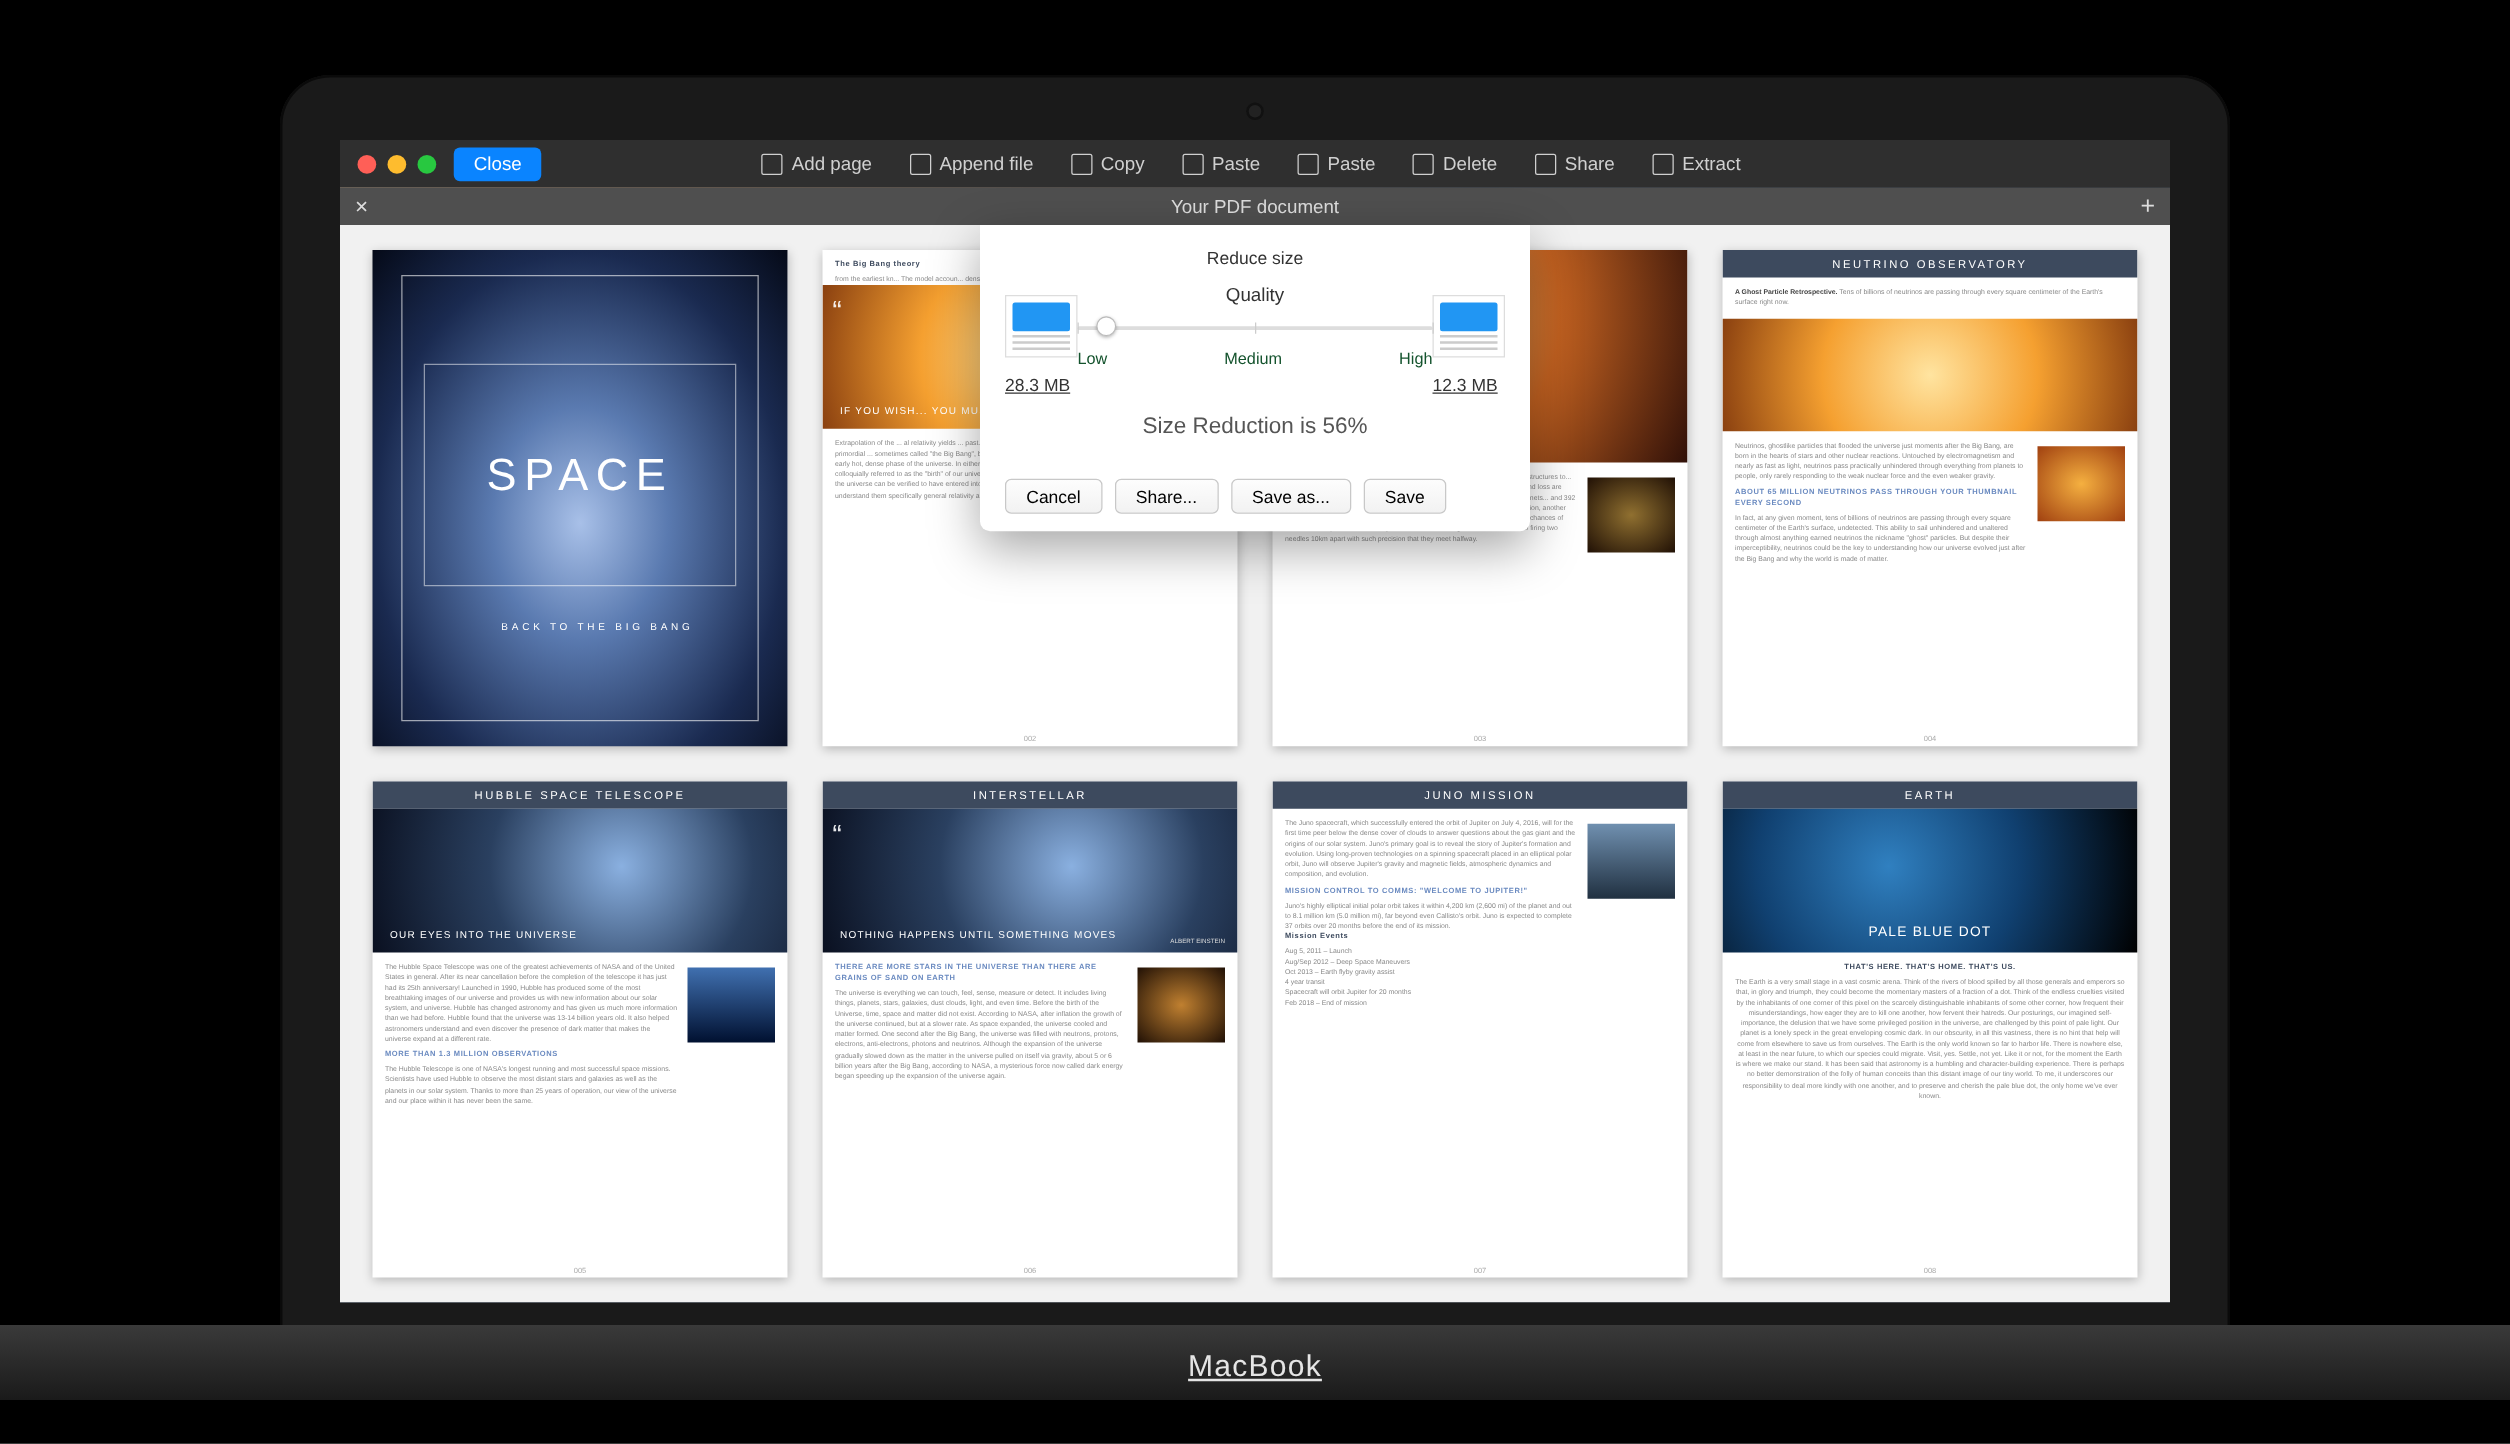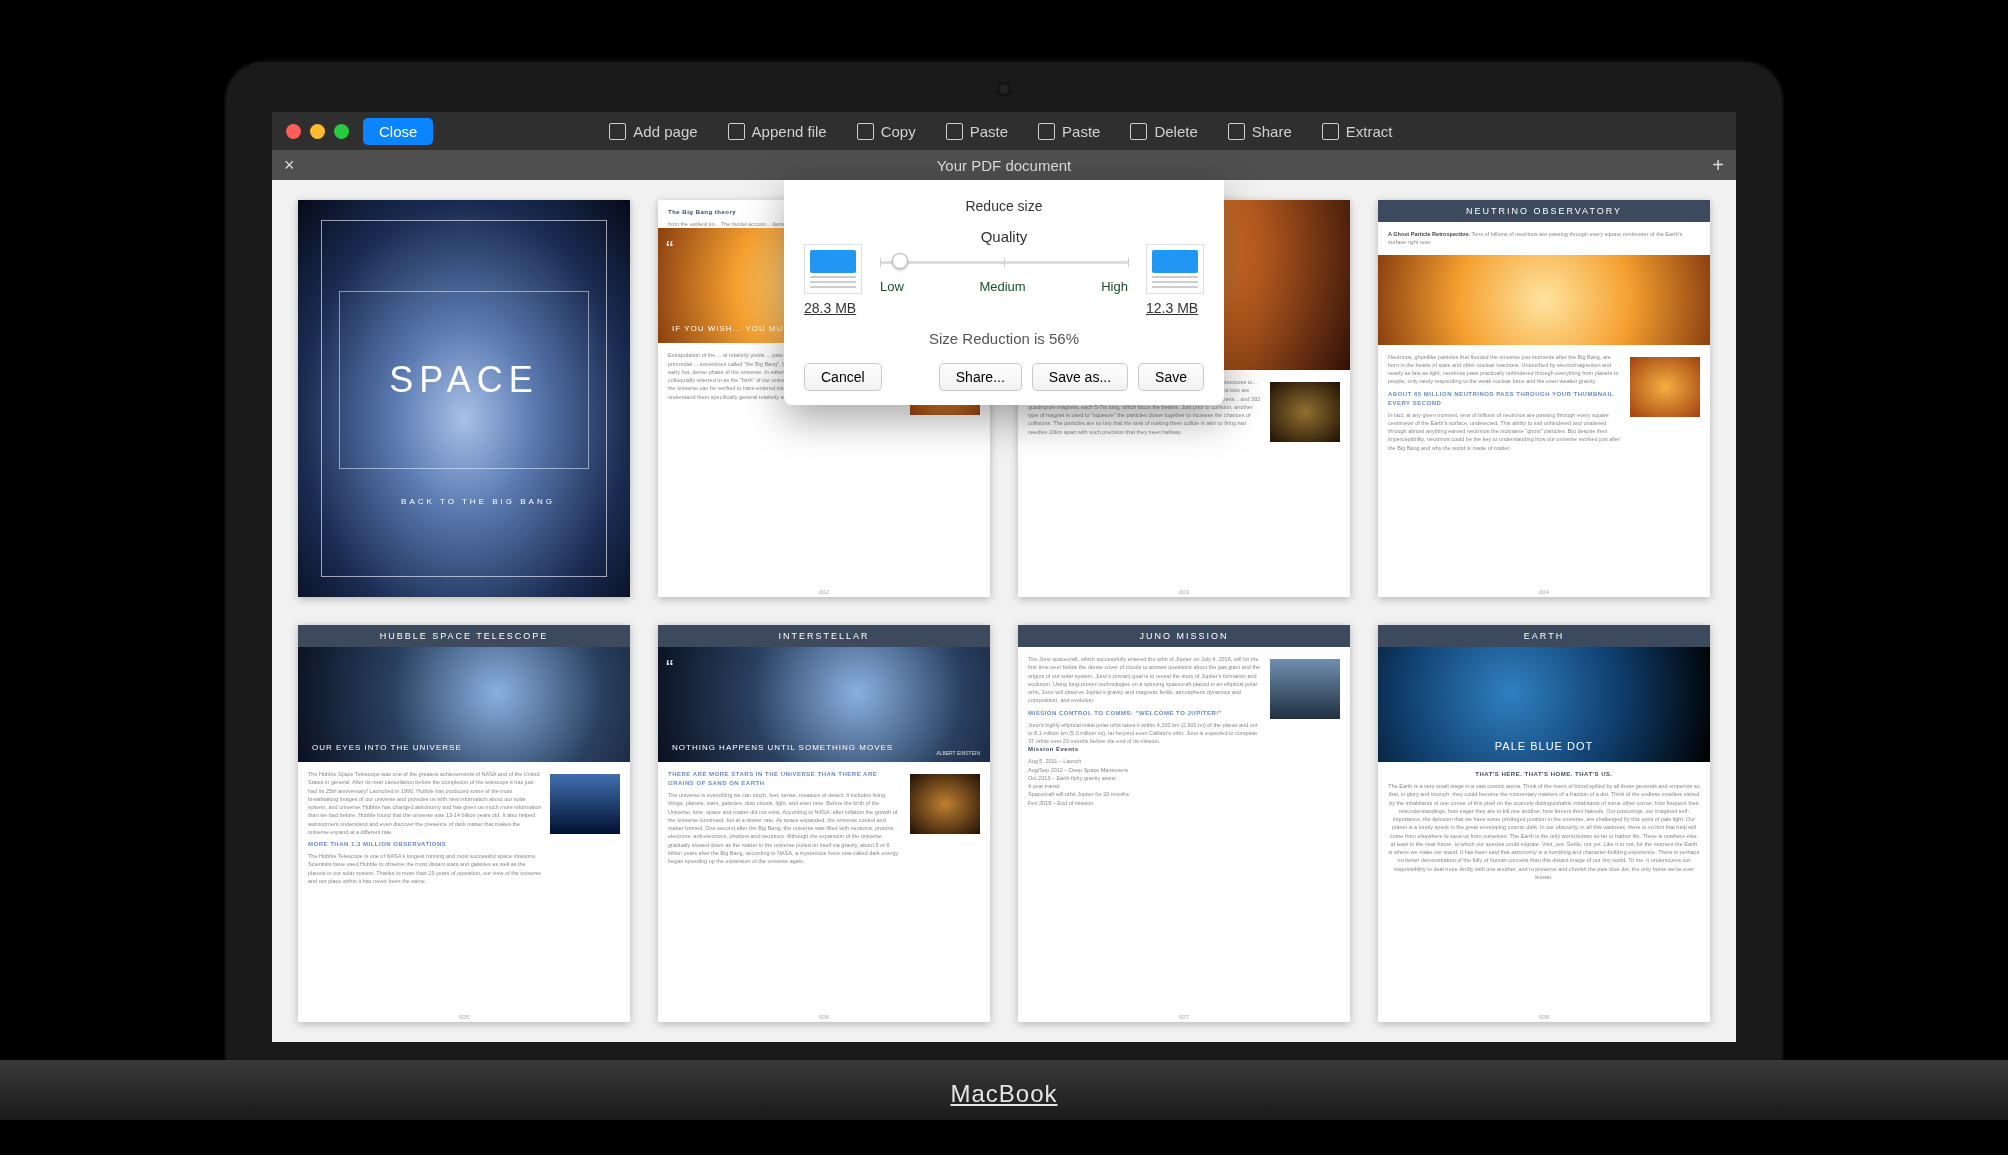--- a/index.html
+++ b/index.html
@@ -67,35 +67,35 @@
 .cover h1{font-size:36px;font-weight:200;letter-spacing:6px;}
 .cover .sub{font-size:8px;letter-spacing:3px;margin-top:28px;padding-left:28px;}
 
 
 .dialog{
   position:absolute;top:68px;left:50%;transform:translateX(-50%);
   width:440px;background:#fff;border-radius:0 0 8px 8px;box-shadow:0 14px 40px rgba(0,0,0,.35);
   padding:18px 20px 14px;z-index:50;font-size:14px;color:#333;
 }
 .dialog h3{text-align:center;font-weight:400;font-size:14px;margin-bottom:14px;}
-.dialog .row{display:flex;align-items:flex-end;gap:18px;}
+.dialog .row{display:flex;align-items:center;}
 .preview{width:58px;}
 .preview .pv{border:1px solid #ddd;height:50px;background:#fff;display:flex;flex-direction:column;gap:3px;padding:5px;}
 .preview .pv .pic{flex:1;background:#2196f3;border-radius:2px;position:relative;}
 .preview .pv .pic::after{content:"";position:absolute;inset:3px;background:linear-gradient(transparent 50%,#2196f3 50%);}
 .preview .pv .ln{height:2px;background:#ccc;}
 .slider-area{flex:1;text-align:center;}
 .slider-area .lbl{font-size:15px;margin-bottom:6px;}
 .slider{position:relative;height:22px;margin:4px 0 6px;}
 .slider .track{position:absolute;top:10px;left:0;right:0;height:3px;background:#ddd;border-radius:2px;}
 .slider .tick{position:absolute;top:7px;width:1px;height:9px;background:#ccc;}
 .slider .knob{position:absolute;top:2px;width:16px;height:16px;border-radius:50%;background:#fff;border:1px solid #bbb;box-shadow:0 1px 3px rgba(0,0,0,.3);}
 .slider-labels{display:flex;justify-content:space-between;font-size:13px;color:#14532d;}
-.reduction{text-align:center;font-size:15px;margin:14px 0 16px;color:#555;}
-.dbtns{display:flex;gap:10px;justify-content:space-between;}
+.reduction{text-align:center;font-size:18px;margin:14px 0 32px;color:#555;}
+.dbtns{display:flex;gap:10px;justify-content:flex-start;}
 .dbtn{border:1px solid #c8c8c8;background:linear-gradient(#fdfdfd,#f2f2f2);padding:5px 16px;border-radius:5px;font-size:14px;}
 .dbtns .right{display:flex;gap:10px;}
 
 .lorem{color:#888;}
 </style>
 </head>
 <body>
 
 <div class="macbook">
   <div class="camera"></div>

